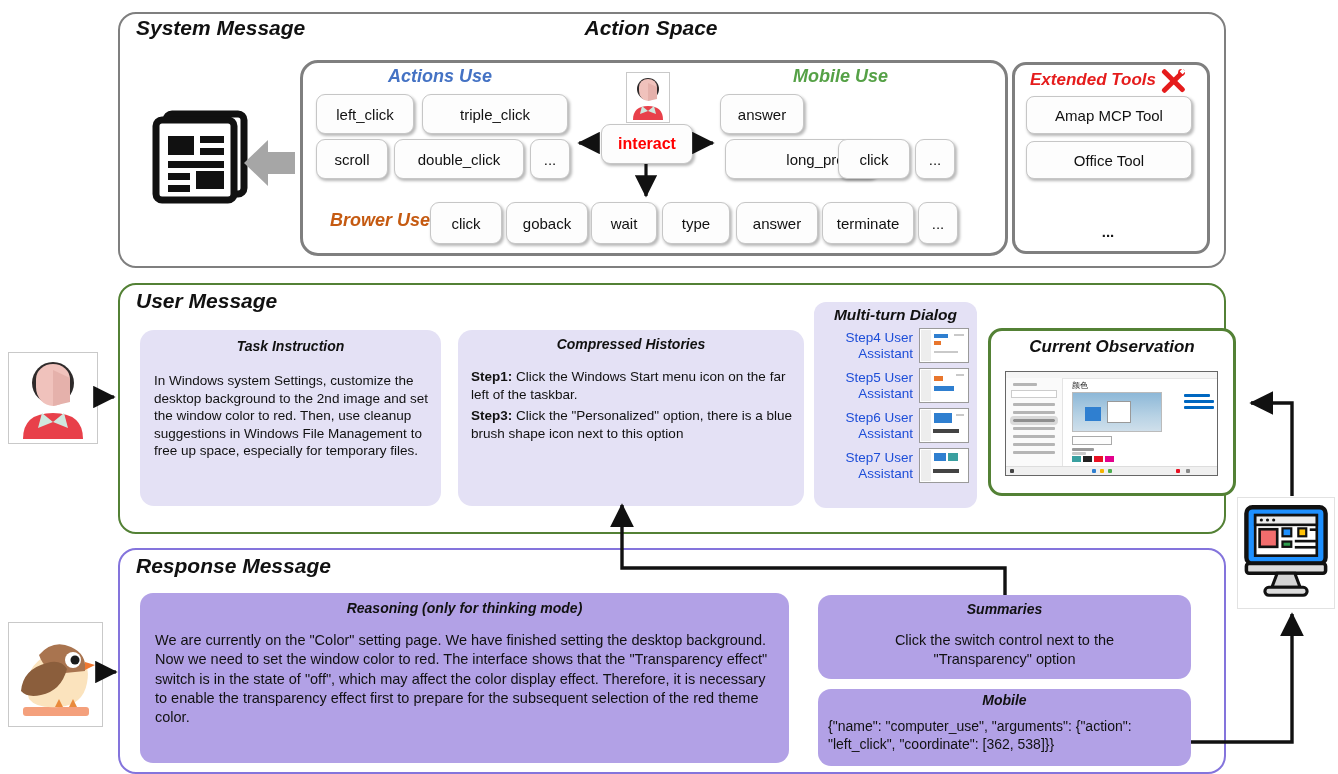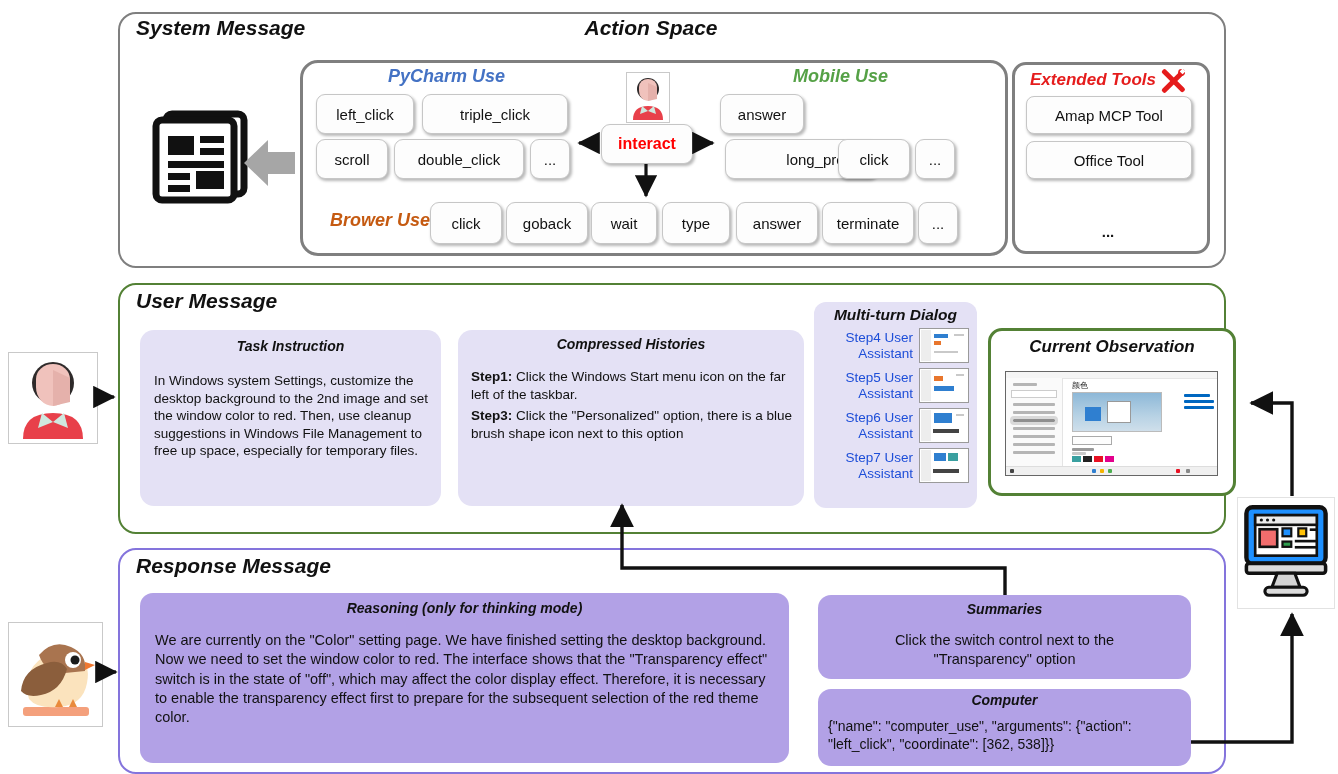--- a/index.html
+++ b/index.html
@@ -57,21 +57,21 @@
       <rect x="50" y="38" width="24" height="7" fill="#111"></rect>
       <rect x="18" y="51" width="56" height="7" fill="#111"></rect>
       <rect x="18" y="63" width="22" height="7" fill="#111"></rect>
       <rect x="46" y="61" width="28" height="18" fill="#111"></rect>
       <rect x="18" y="75" width="22" height="7" fill="#111"></rect>
     </svg>
   </div>
 
   <div class="sec-box" style="left:300px;top:60px;width:702px;height:190px;"></div>
 
-  <div class="sub-label" style="left:388px;top:66px;color:#4472C4;">PyCharm Use</div>
+  <div class="sub-label" style="left:388px;top:66px;color:#4472C4;">Actions Use</div>
   <div class="pill" style="left:316px;top:94px;width:96px;height:38px;">left_click</div>
   <div class="pill" style="left:422px;top:94px;width:144px;height:38px;">triple_click</div>
   <div class="pill" style="left:316px;top:139px;width:70px;height:38px;">scroll</div>
   <div class="pill" style="left:394px;top:139px;width:128px;height:38px;">double_click</div>
   <div class="pill" style="left:530px;top:139px;width:38px;height:38px;">...</div>
 
   <div class="avatar-frame" style="left:626px;top:72px;width:42px;height:49px;">
     <svg width="38" height="45" viewBox="0 0 38 45">
       <circle cx="19" cy="14" r="11" fill="#2e2a2a"></circle>
       <path d="M10 16 a9 10 0 0 0 18 0 v-4 a9 8 0 0 0 -18 0 z" fill="#f0c2bc"></path>
@@ -258,21 +258,21 @@
     <div class="panel-title" style="top:7px;">Reasoning (only for thinking mode)</div>
     <div class="body-text" style="left:15px;right:12px;top:38px;font-size:14.5px;line-height:1.33;">We are currently on the "Color" setting page. We have finished setting the desktop background. Now we need to set the window color to red. The interface shows that the "Transparency effect" switch is in the state of "off", which may affect the color display effect. Therefore, it is necessary to enable the transparency effect first to prepare for the subsequent selection of the red theme color.</div>
   </div>
 
   <div class="panel-pur" style="left:818px;top:595px;width:373px;height:84px;">
     <div class="panel-title" style="top:6px;">Summaries</div>
     <div class="body-text" style="left:36px;right:36px;top:36px;text-align:center;font-size:14.5px;">Click the switch control next to the "Transparency" option</div>
   </div>
 
   <div class="panel-pur" style="left:818px;top:689px;width:373px;height:77px;">
-    <div class="panel-title" style="top:3px;">Computer</div>
+    <div class="panel-title" style="top:3px;">Mobile</div>
     <div class="body-text" style="left:10px;right:6px;top:29px;font-size:14px;line-height:1.28;">{"name": "computer_use", "arguments": {"action": "left_click", "coordinate": [362, 538]}}</div>
   </div>
 
   <div class="avatar-frame" style="left:1237px;top:497px;width:96px;height:110px;border-color:#e2e2e2;">
     <svg width="88" height="102" viewBox="0 0 100 112">
       <rect x="5" y="4" width="90" height="64" rx="7" fill="#1e90ff" stroke="#111" stroke-width="5"></rect>
       <rect x="15" y="13" width="70" height="46" fill="#fff" stroke="#111" stroke-width="3"></rect>
       <rect x="15" y="13" width="70" height="11" fill="#ececec" stroke="#111" stroke-width="3"></rect>
       <circle cx="22" cy="18.5" r="1.8" fill="#111"></circle>
         <circle cx="29" cy="18.5" r="1.8" fill="#111"></circle>

